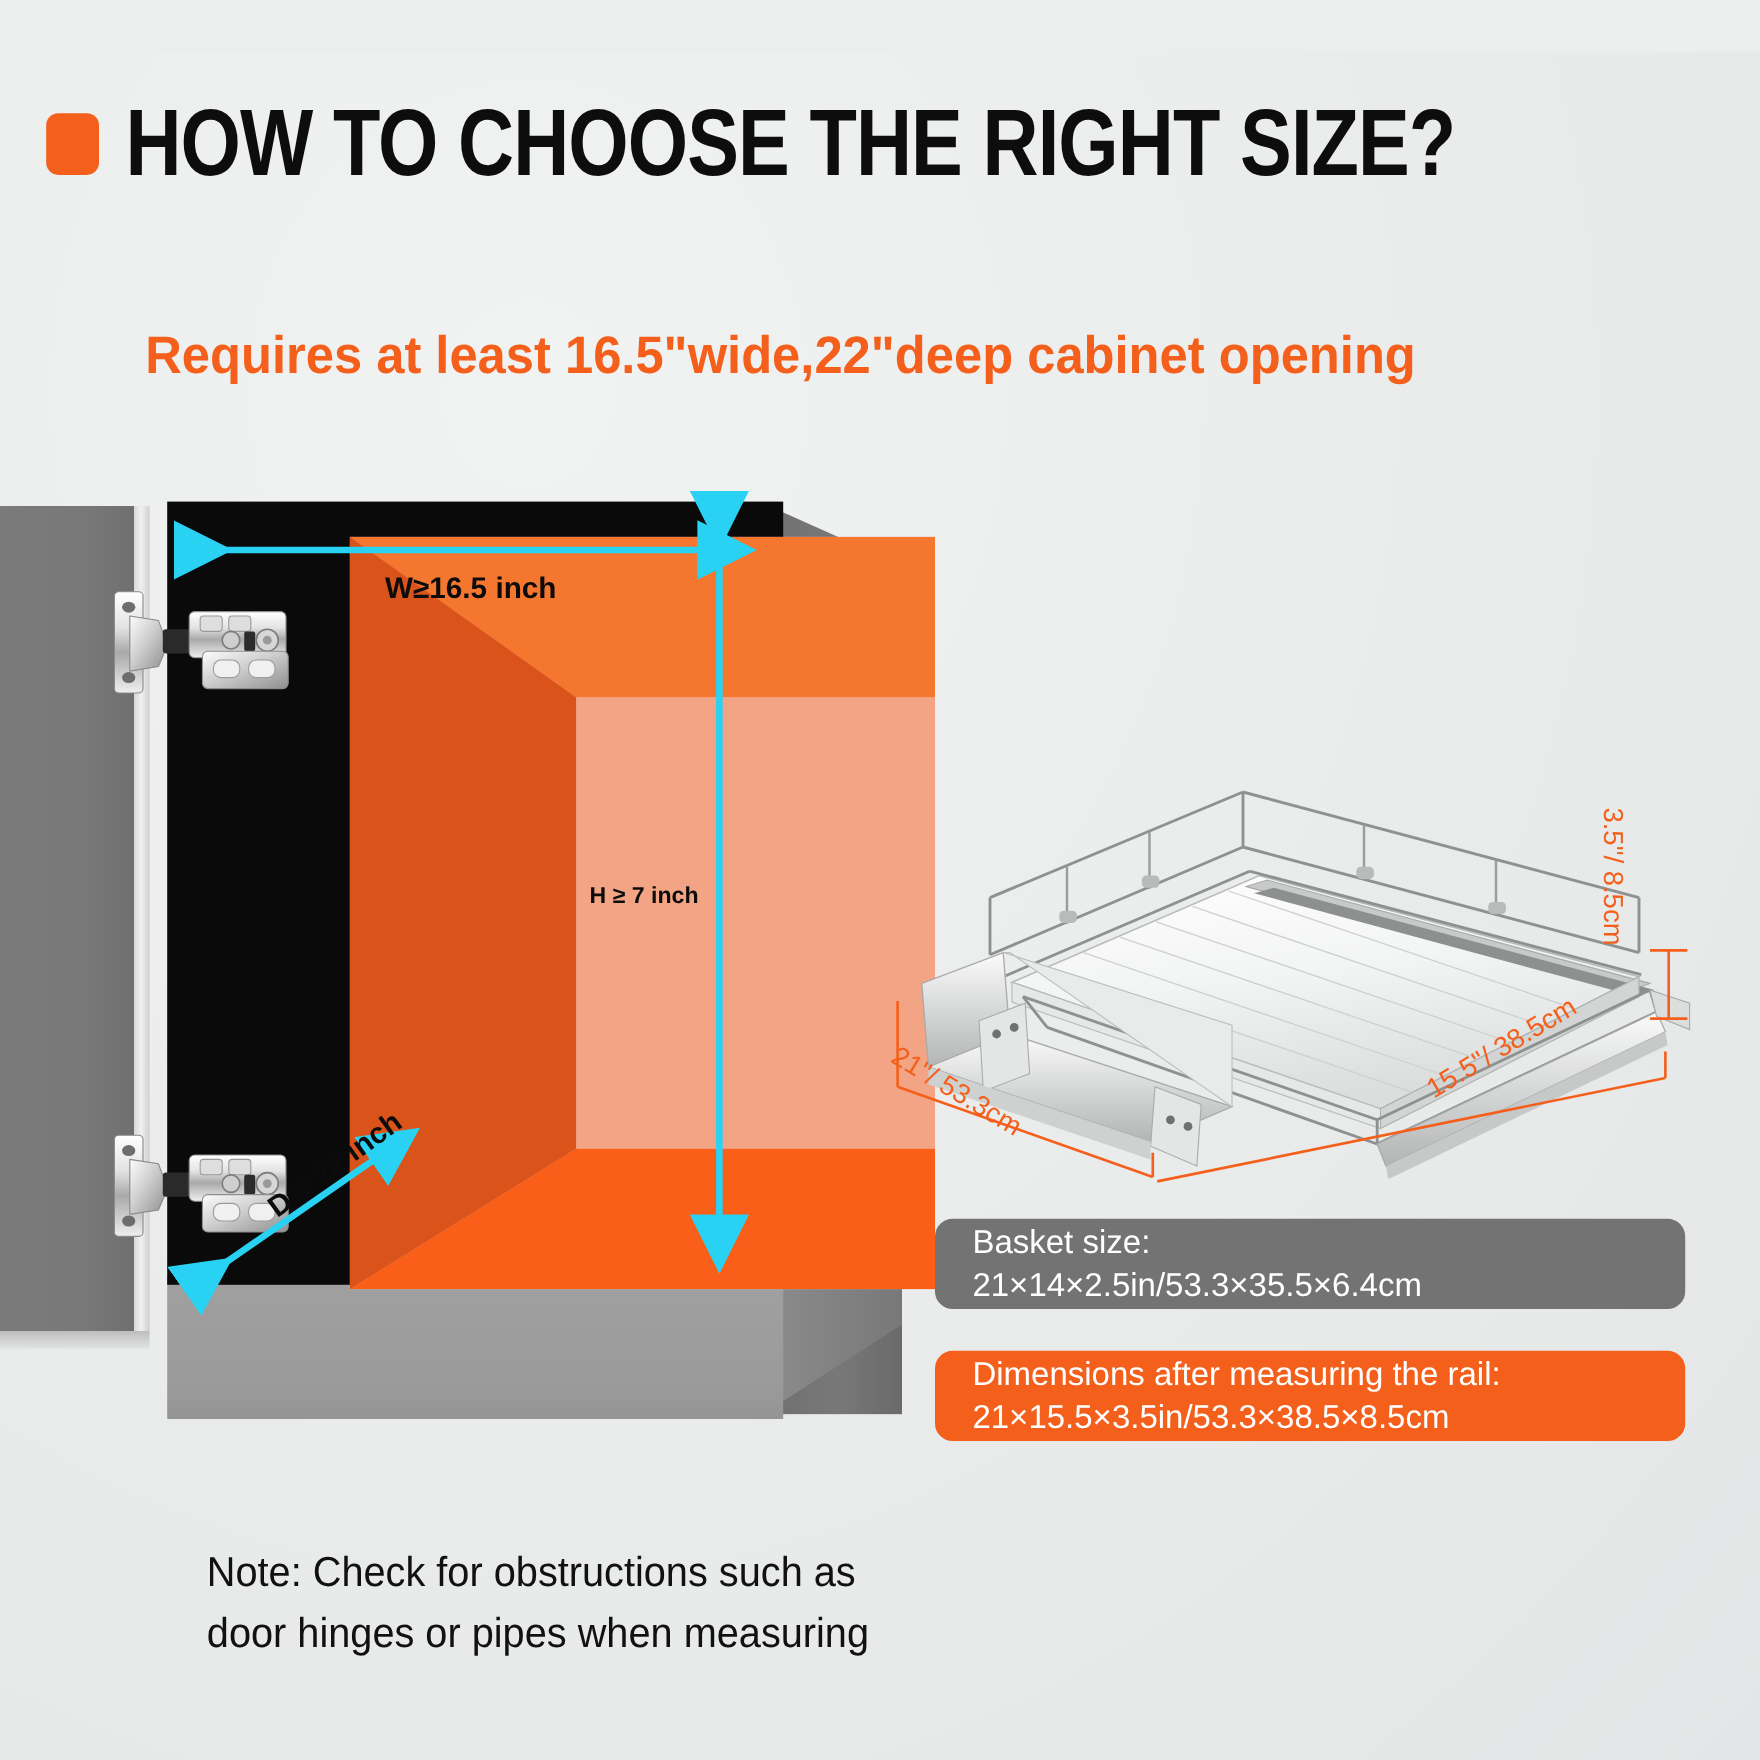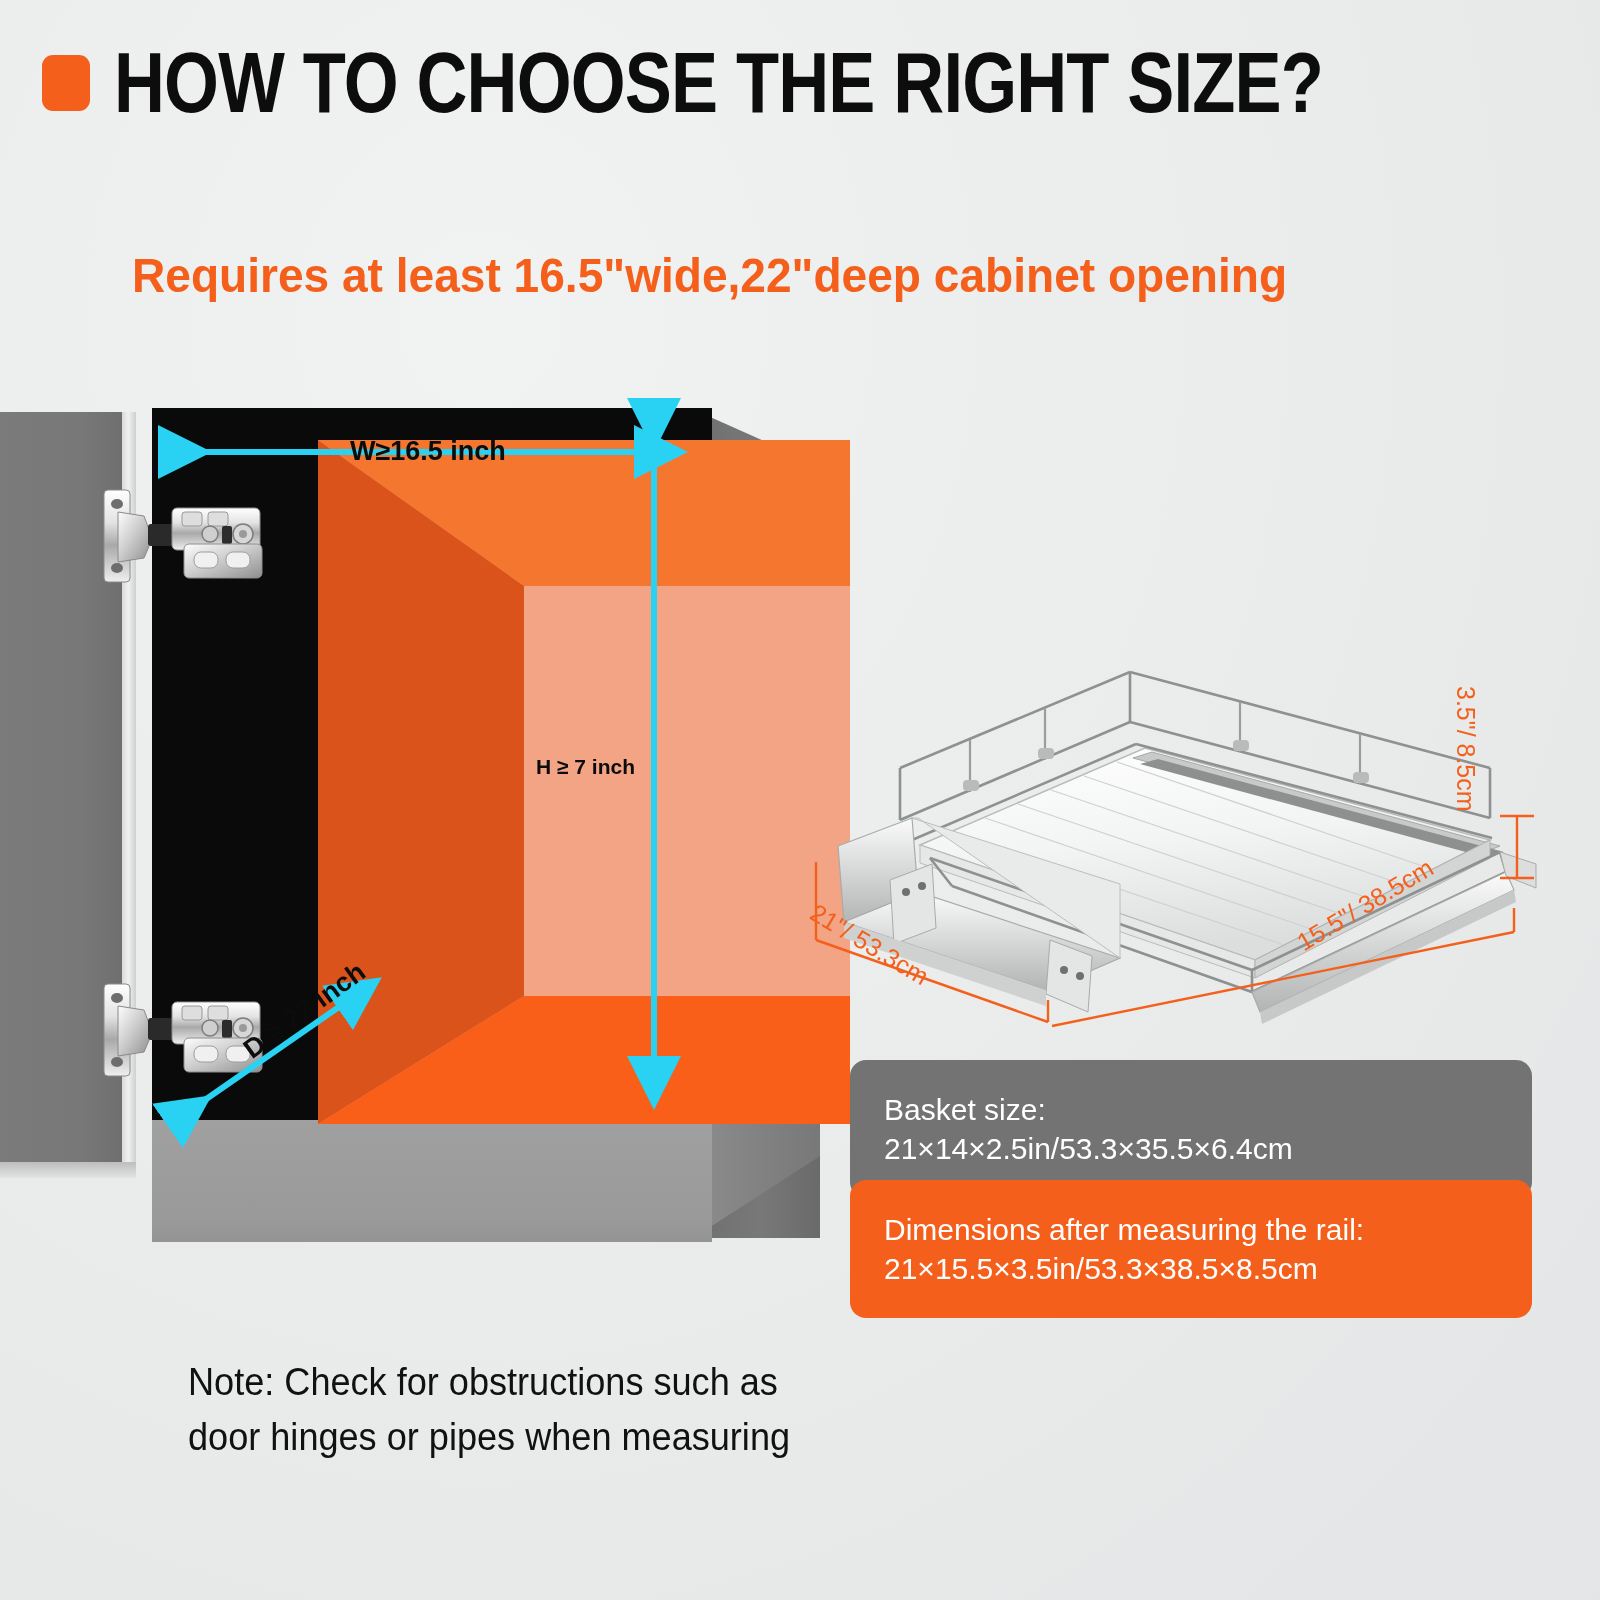--- a/index.html
+++ b/index.html
@@ -12,20 +12,21 @@
     background: #eceded;
     font-family: "Liberation Sans", sans-serif;
     overflow: hidden;
     position: relative;
   }
   #stage {
     position: absolute;
     inset: 0;
     background:
       radial-gradient(ellipse at 30% 20%, #f1f2f2 0%, #e9eaea 60%, #e4e5e6 100%);
+    margin-top: 48px;
   }
 
   
   .header-row {
     position: absolute;
     left: 42px;
     top: 42px;
     display: flex;
     align-items: center;
     gap: 24px;
@@ -180,21 +181,21 @@
     left: 98px;
   }
   .hinge.top { top: 92px; }
   .hinge.bottom { top: 586px; }
   .dim-label {
     position: absolute;
     font-weight: bold;
     color: #0c0c0c;
     white-space: nowrap;
   }
-  .label-w { font-size: 27px; left: 350px; top: 436px; }
+  .label-w { font-size: 27px; left: 350px; top: 472px; }
   .label-h { font-size: 21px; left: 536px; top: 755px; }
   .label-d {
     font-size: 27px;
     left: 238px;
     top: 1040px;
     transform: rotate(-36deg);
     transform-origin: left top;
   }
 
   
@@ -226,21 +227,21 @@
     transform: rotate(90deg);
     transform-origin: left top;
   }
 
   
   .badge {
     position: absolute;
     left: 850px;
     width: 682px;
     border-radius: 16px;
-    padding: 30px 34px;
+    padding: 2px 34px;
     box-sizing: border-box;
     color: #ffffff;
     font-size: 30px;
     line-height: 1.3;
   }
   .badge-gray { top: 1060px; background: #737373; }
   .badge-orange { top: 1180px; background: #f4601c; }
   .badge .line2 { display: block; }
 
   

